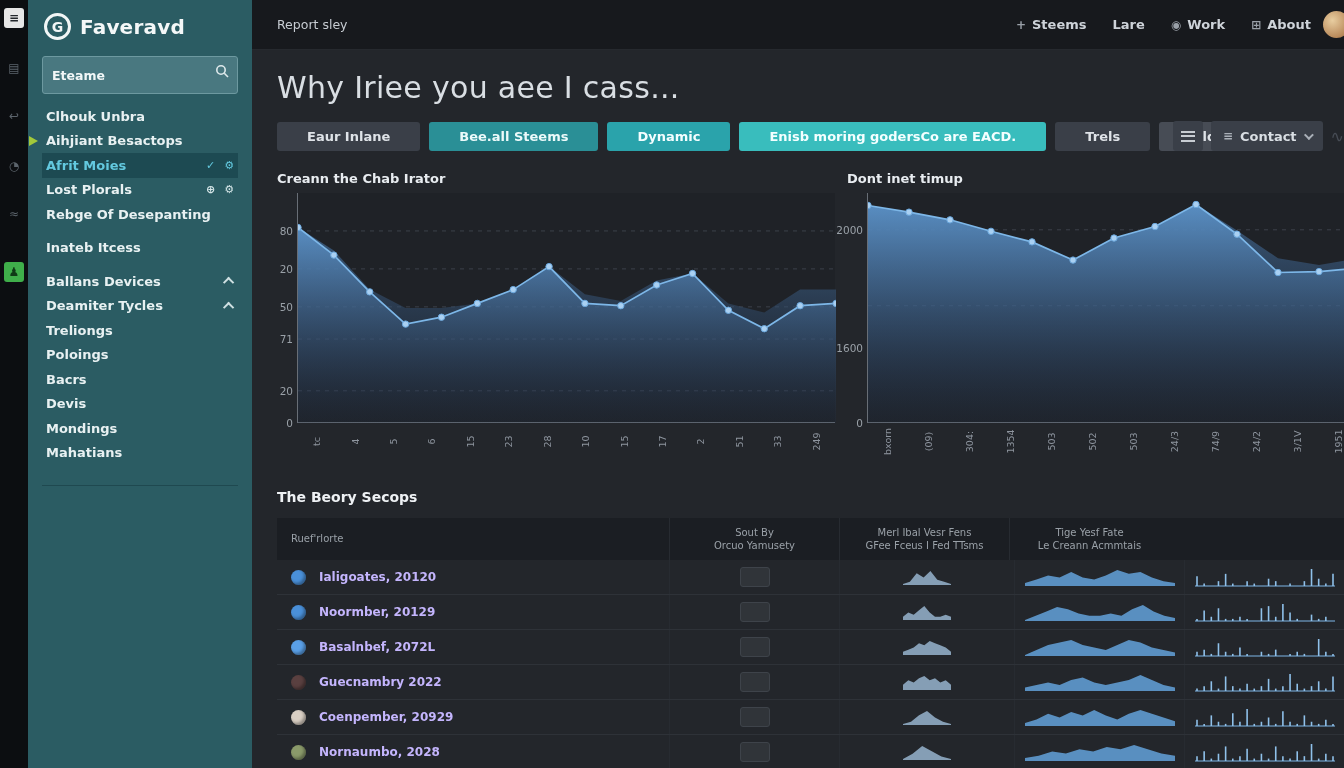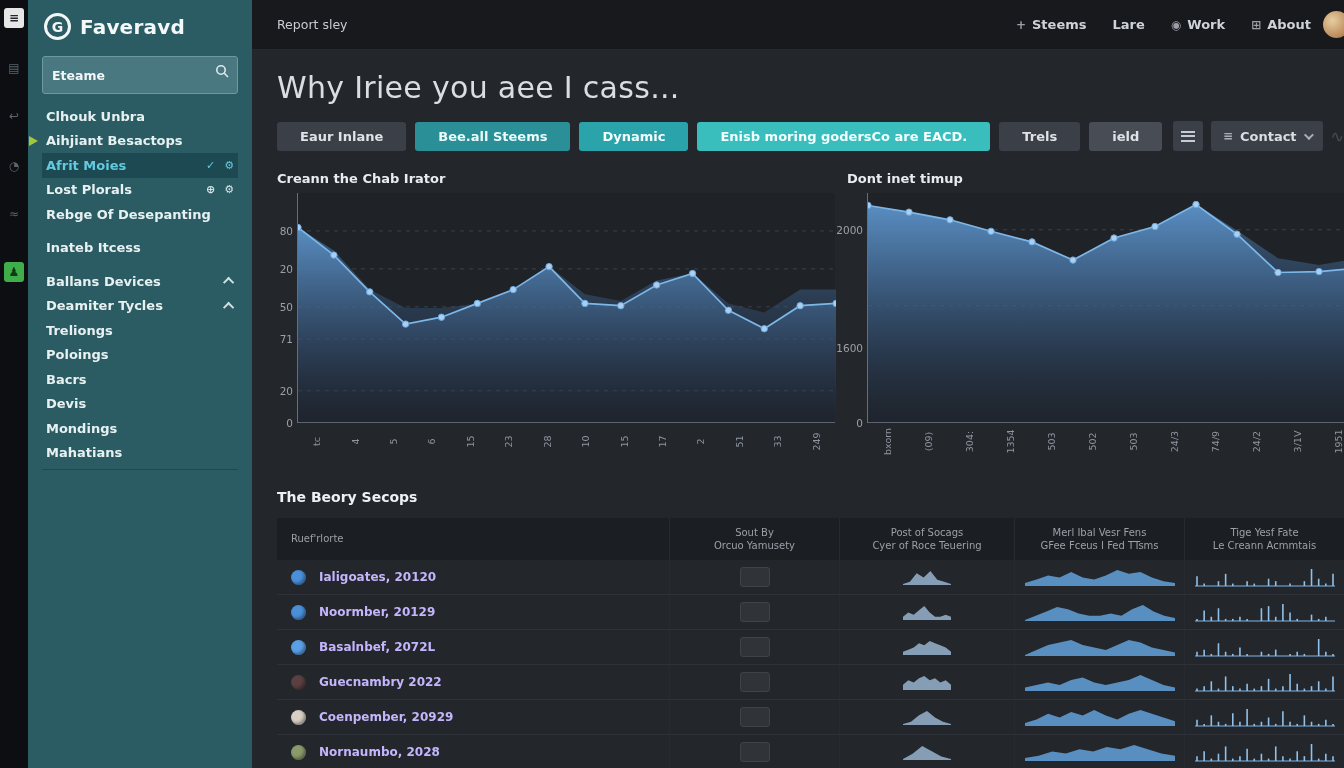--- a/index.html
+++ b/index.html
@@ -14,42 +14,42 @@
   .rail-icon.green { background:#3fae4a; color:#0f3a16; }
 
   
   .sidebar { position:absolute; left:28px; top:0; width:224px; height:768px; background:#2b5c63; z-index:4; }
   .logo-row { display:flex; align-items:center; gap:9px; padding:13px 14px 10px 16px; }
   .logo-mark { width:27px; height:27px; border:3px solid #f2f6f6; border-radius:50%; color:#f2f6f6; font-weight:bold; font-size:14px; display:flex; align-items:center; justify-content:center; }
   .logo-text { color:#f4f8f8; font-size:20px; font-weight:bold; letter-spacing:0.2px; }
   .search-box { position:relative; margin:6px 14px 10px 14px; height:38px; background:#497880; border:1px solid #6d99a0; border-radius:3px; }
   .search-box input { width:100%; height:100%; background:transparent; border:none; outline:none; color:#f2f7f7; font-weight:bold; font-size:12.5px; padding:0 28px 0 9px; font-family:inherit; }
   .search-ic { position:absolute; right:7px; top:7px; }
-  .nav { margin:0 14px; border-bottom:1px solid #1f4950; padding-bottom:4px; }
+  .nav { margin:0 14px; border-bottom:1px solid #1f4950; padding-bottom:20px; }
   .nav-item { position:relative; display:flex; align-items:center; height:24.5px; padding:0 4px; color:#e8f1f2; font-size:13px; font-weight:600; cursor:pointer; }
   .nav-item.active { background:#1d4a52; color:#63c9df; }
   .nav-item.spaced { margin-top:9px; }
   .nav-trail { margin-left:auto; display:flex; gap:9px; font-size:11px; color:#d5e6e8; }
   .nav-item.active .nav-trail { color:#63c9df; }
   .chev-up { margin-left:auto; width:8px; height:8px; border-left:2px solid #cfe0e2; border-top:2px solid #cfe0e2; transform:rotate(45deg) translateY(2px); }
   .play-tri { position:absolute; left:-13px; top:7px; width:0; height:0; border-left:9px solid #a3c93a; border-top:5.5px solid transparent; border-bottom:5.5px solid transparent; }
 
   
   .topbar { position:absolute; left:252px; top:0; right:0; height:50px; background:#17191d; display:flex; align-items:center; border-bottom:1px solid #26292e; }
   .breadcrumb { margin-left:25px; color:#c7ccd2; font-size:12.5px; }
   .top-nav { margin-left:auto; display:flex; align-items:center; gap:26px; margin-right:10px; }
   .top-nav-item { display:flex; align-items:center; gap:6px; color:#ced3d9; font-size:13px; font-weight:600; cursor:pointer; }
   .top-nav-item .ic { color:#9aa0a8; font-size:12px; }
   .top-avatar { width:27px; height:27px; border-radius:50%; background:radial-gradient(circle at 35% 35%, #e8cda0, #b9895a 70%, #8a6340); margin-left:2px; flex:none; }
 
   
   .content { position:absolute; left:252px; top:50px; right:0; bottom:0; padding-left:25px; }
   .page-title { margin-top:20px; font-size:30px; color:#d9dee3; letter-spacing:0.3px; }
   .filter-row { position:relative; margin-top:17px; display:flex; gap:9px; height:29px; }
-  .btn { display:flex; align-items:center; padding:0 23px; border-radius:3px; font-size:13px; font-weight:600; color:#dfe3e8; background:#3a3f48; cursor:pointer; white-space:nowrap; }
+  .btn { display:flex; align-items:center; padding:0 30px; border-radius:3px; font-size:13px; font-weight:600; color:#dfe3e8; background:#3a3f48; cursor:pointer; white-space:nowrap; }
   .btn.teal-dark { background:#2a8f96; color:#ecfafa; }
   .btn.teal { background:#2aa3ab; color:#f4feff; }
   .btn.teal-bright { background:#39bdbd; color:#f4ffff; }
   .btn.dark2 { background:#474c55; }
   .right-controls { position:absolute; right:0; top:-1px; display:flex; align-items:center; gap:8px; }
   .icon-btn { width:30px; height:30px; background:#3a3f48; border-radius:3px; display:flex; flex-direction:column; gap:2.5px; align-items:center; justify-content:center; cursor:pointer; }
   .icon-btn i { display:block; width:14px; height:2px; background:#c7ccd2; }
   .contact-btn { height:30px; background:#3a3f48; border-radius:3px; display:flex; align-items:center; gap:7px; padding:0 12px; color:#d9dee3; font-size:13px; font-weight:600; cursor:pointer; }
   .contact-btn .bars { font-size:12px; color:#aab0b8; }
   .chev-dn { width:7px; height:7px; border-right:2px solid #aab0b8; border-bottom:2px solid #aab0b8; transform:rotate(45deg) translateY(-2px); }
@@ -384,24 +384,20 @@
     <div class="table-section">
       <div class="table-title">The Beory Secops</div>
       <div class="thead" id="tableHead">
           <div class="th" style="width: 393px;">
             <div>Ruef'rlorte</div>
           </div>
           <div class="th" style="width: 170px;">
             <div>Sout By</div>
             <div>Orcuo Yamusety</div>
           </div>
-          <div class="th" style="width: 175px;">
-            <div>Post of Socags</div>
-            <div>Cyer of Roce Teuering</div>
-          </div>
           <div class="th" style="width: 170px;">
             <div>Merl Ibal Vesr Fens</div>
             <div>GFee Fceus I Fed TTsms</div>
           </div>
           <div class="th" style="width: 159px;">
             <div>Tige Yesf Fate</div>
             <div>Le Creann Acmmtais</div>
           </div>
         </div>
       <div id="tableBody">

